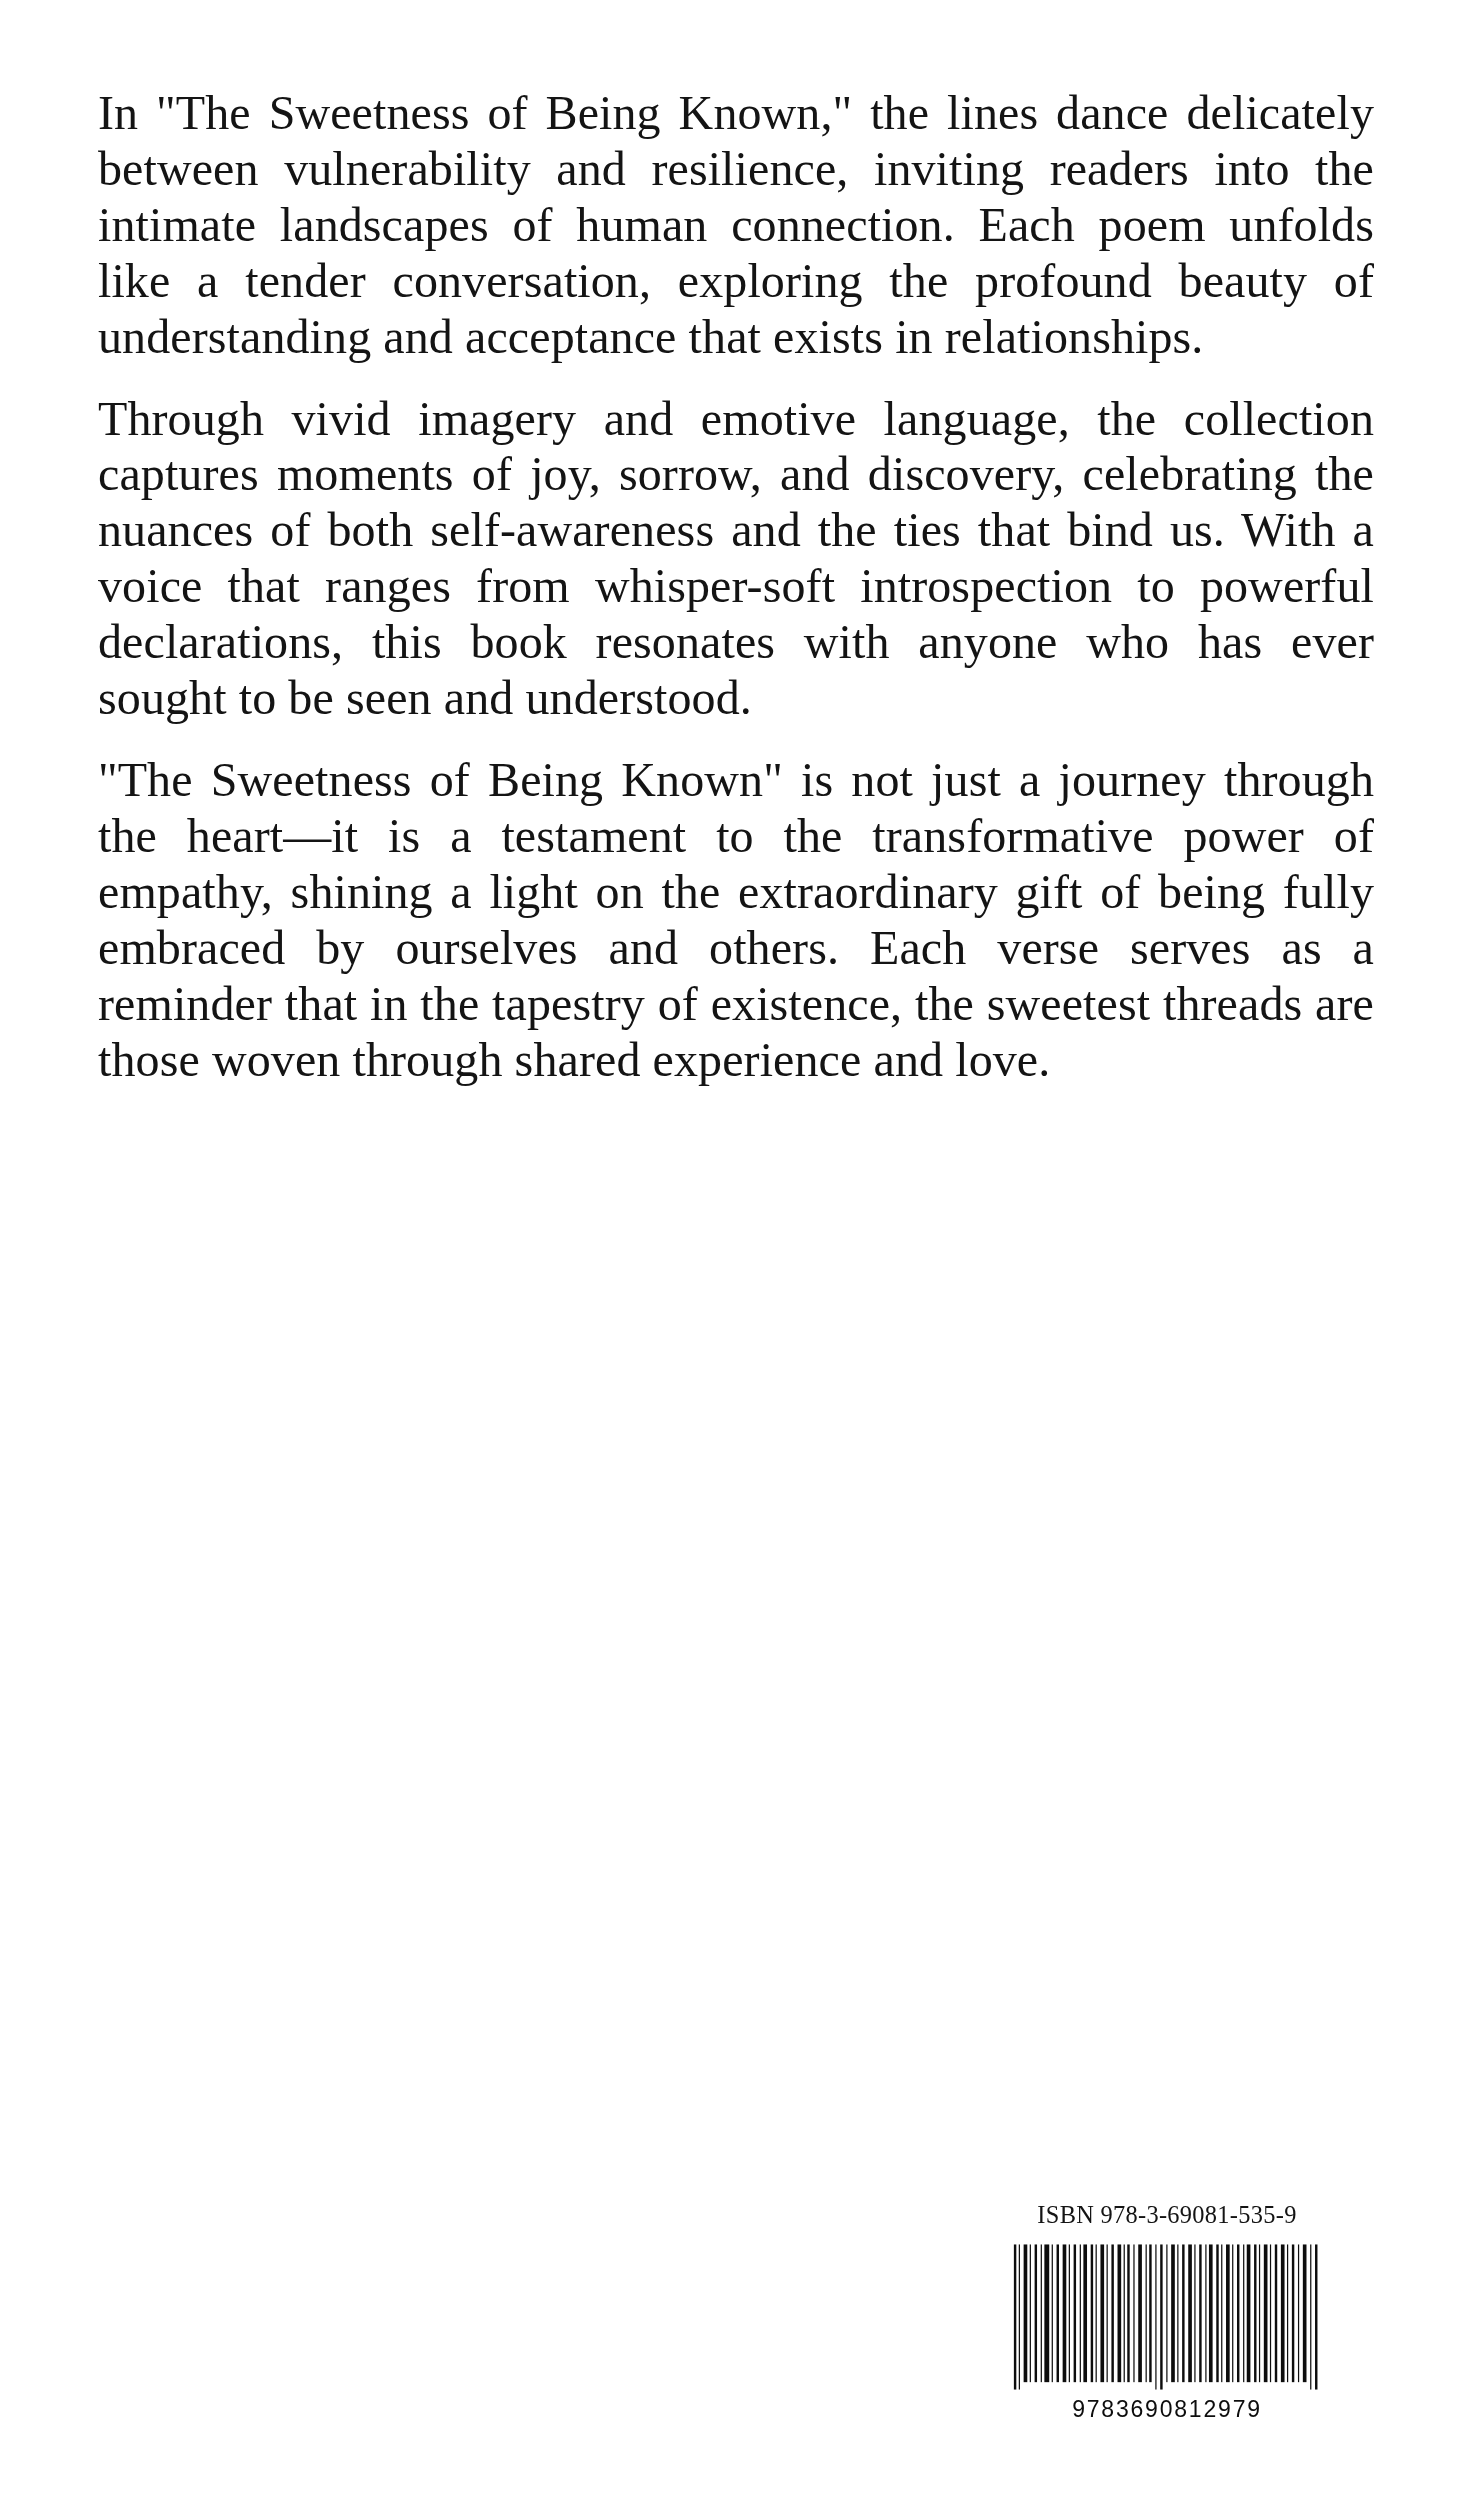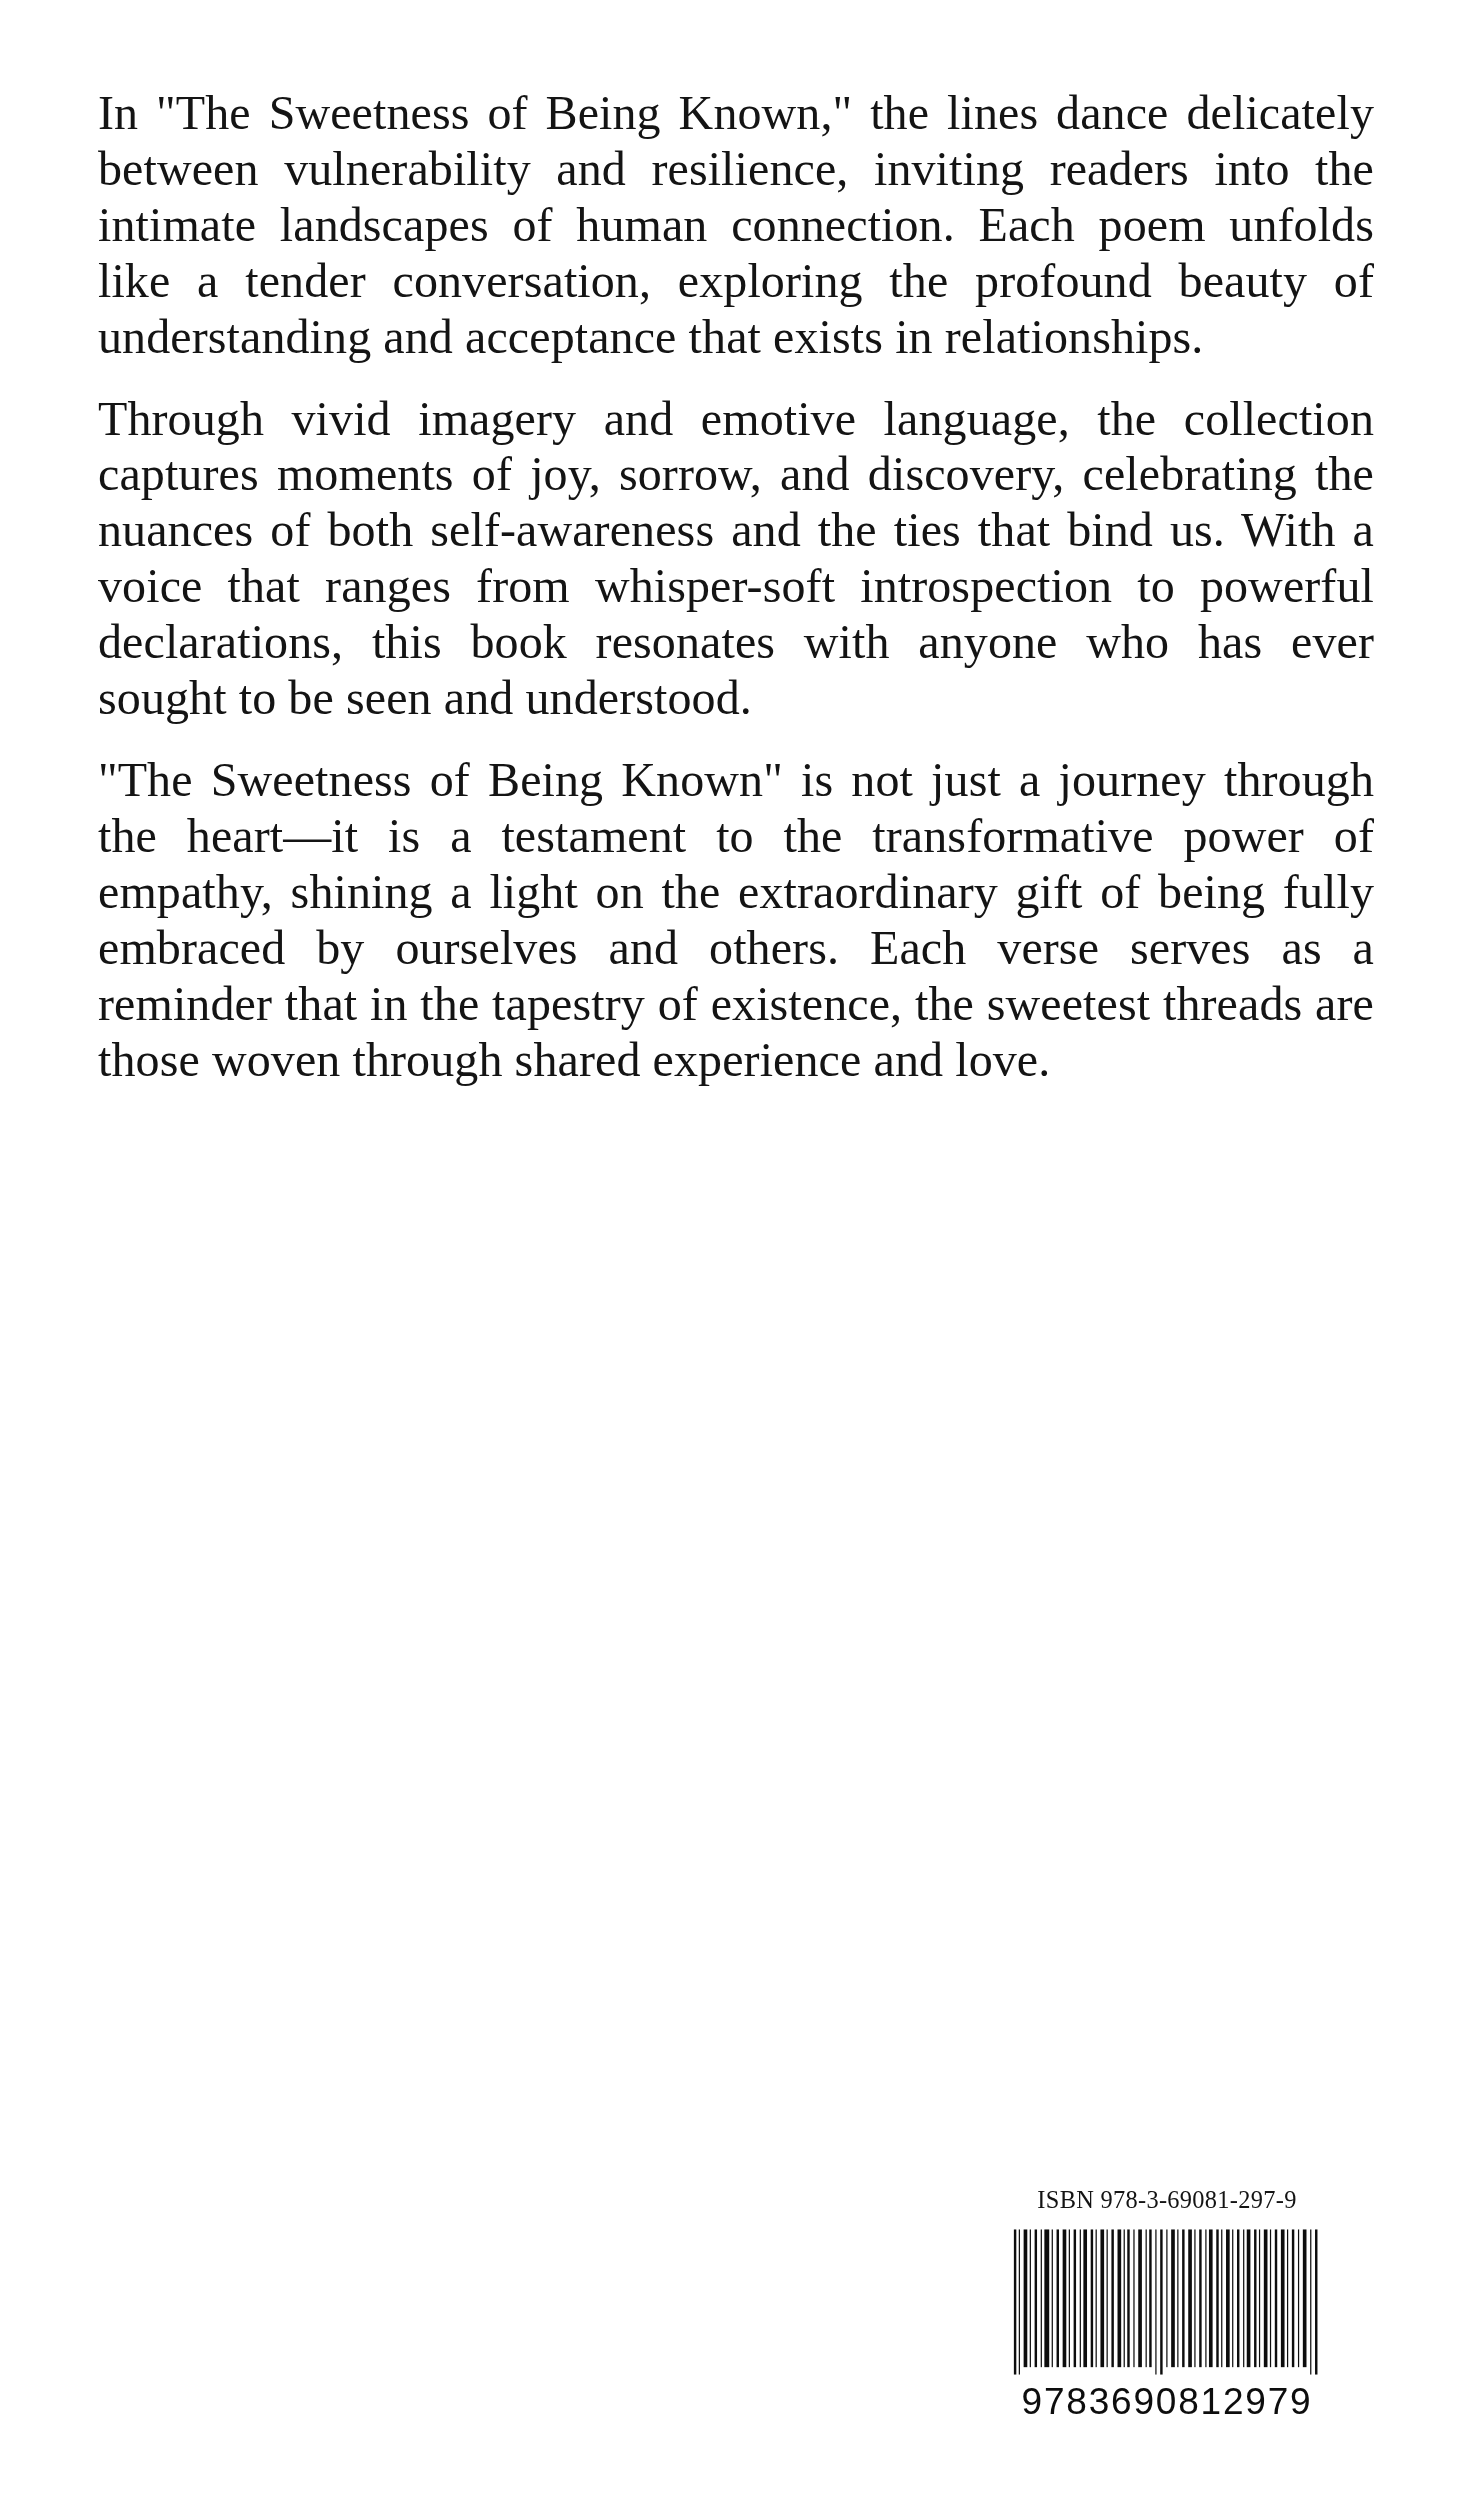--- a/index.html
+++ b/index.html
@@ -56,40 +56,40 @@
     white-space: nowrap;
   }
   .barcode {
     width: 317px;
     height: 150px;
     margin: 0 auto;
     display: block;
   }
   .barcode-digits {
     font-family: "Liberation Sans", sans-serif;
-    font-size: 37px;
+    font-size: 23px;
     letter-spacing: 1.8px;
     color: #0d0d0d;
     margin-top: 3.7px;
     white-space: nowrap;
   }
 </style>
 </head>
 <body>
 
 <div class="page">
 
   <div class="blurb">
     <p class="para">In "The Sweetness of Being Known," the lines dance delicately between vulnerability and resilience, inviting readers into the intimate landscapes of human connection. Each poem unfolds like a tender conversation, exploring the profound beauty of understanding and acceptance that exists in relationships.</p>
     <p class="para">Through vivid imagery and emotive language, the collection captures moments of joy, sorrow, and discovery, celebrating the nuances of both self-awareness and the ties that bind us. With a voice that ranges from whisper-soft introspection to powerful declarations, this book resonates with anyone who has ever sought to be seen and understood.</p>
     <p class="para">"The Sweetness of Being Known" is not just a journey through the heart—it is a testament to the transformative power of empathy, shining a light on the extraordinary gift of being fully embraced by ourselves and others. Each verse serves as a reminder that in the tapestry of existence, the sweetest threads are those woven through shared experience and love.</p>
   </div>
 
   <div class="isbn-block">
-    <div class="isbn-text">ISBN 978-3-69081-297-9</div>
+    <div class="isbn-text">ISBN 978-3-69081-535-9</div>
     <svg class="barcode" viewBox="0 0 260 122" preserveAspectRatio="none" xmlns="http://www.w3.org/2000/svg">
       <rect x="0" y="0" width="260" height="122" fill="#ffffff"></rect>
       <g fill="#0d0d0d">
         <rect x="4" y="2" width="2" height="118"></rect>
         <rect x="8" y="2" width="1" height="118"></rect>
         <rect x="12" y="2" width="3" height="112"></rect>
         <rect x="17" y="2" width="1" height="112"></rect>
         <rect x="21" y="2" width="2" height="112"></rect>
         <rect x="26" y="2" width="1" height="112"></rect>
         <rect x="29" y="2" width="4" height="112"></rect>

